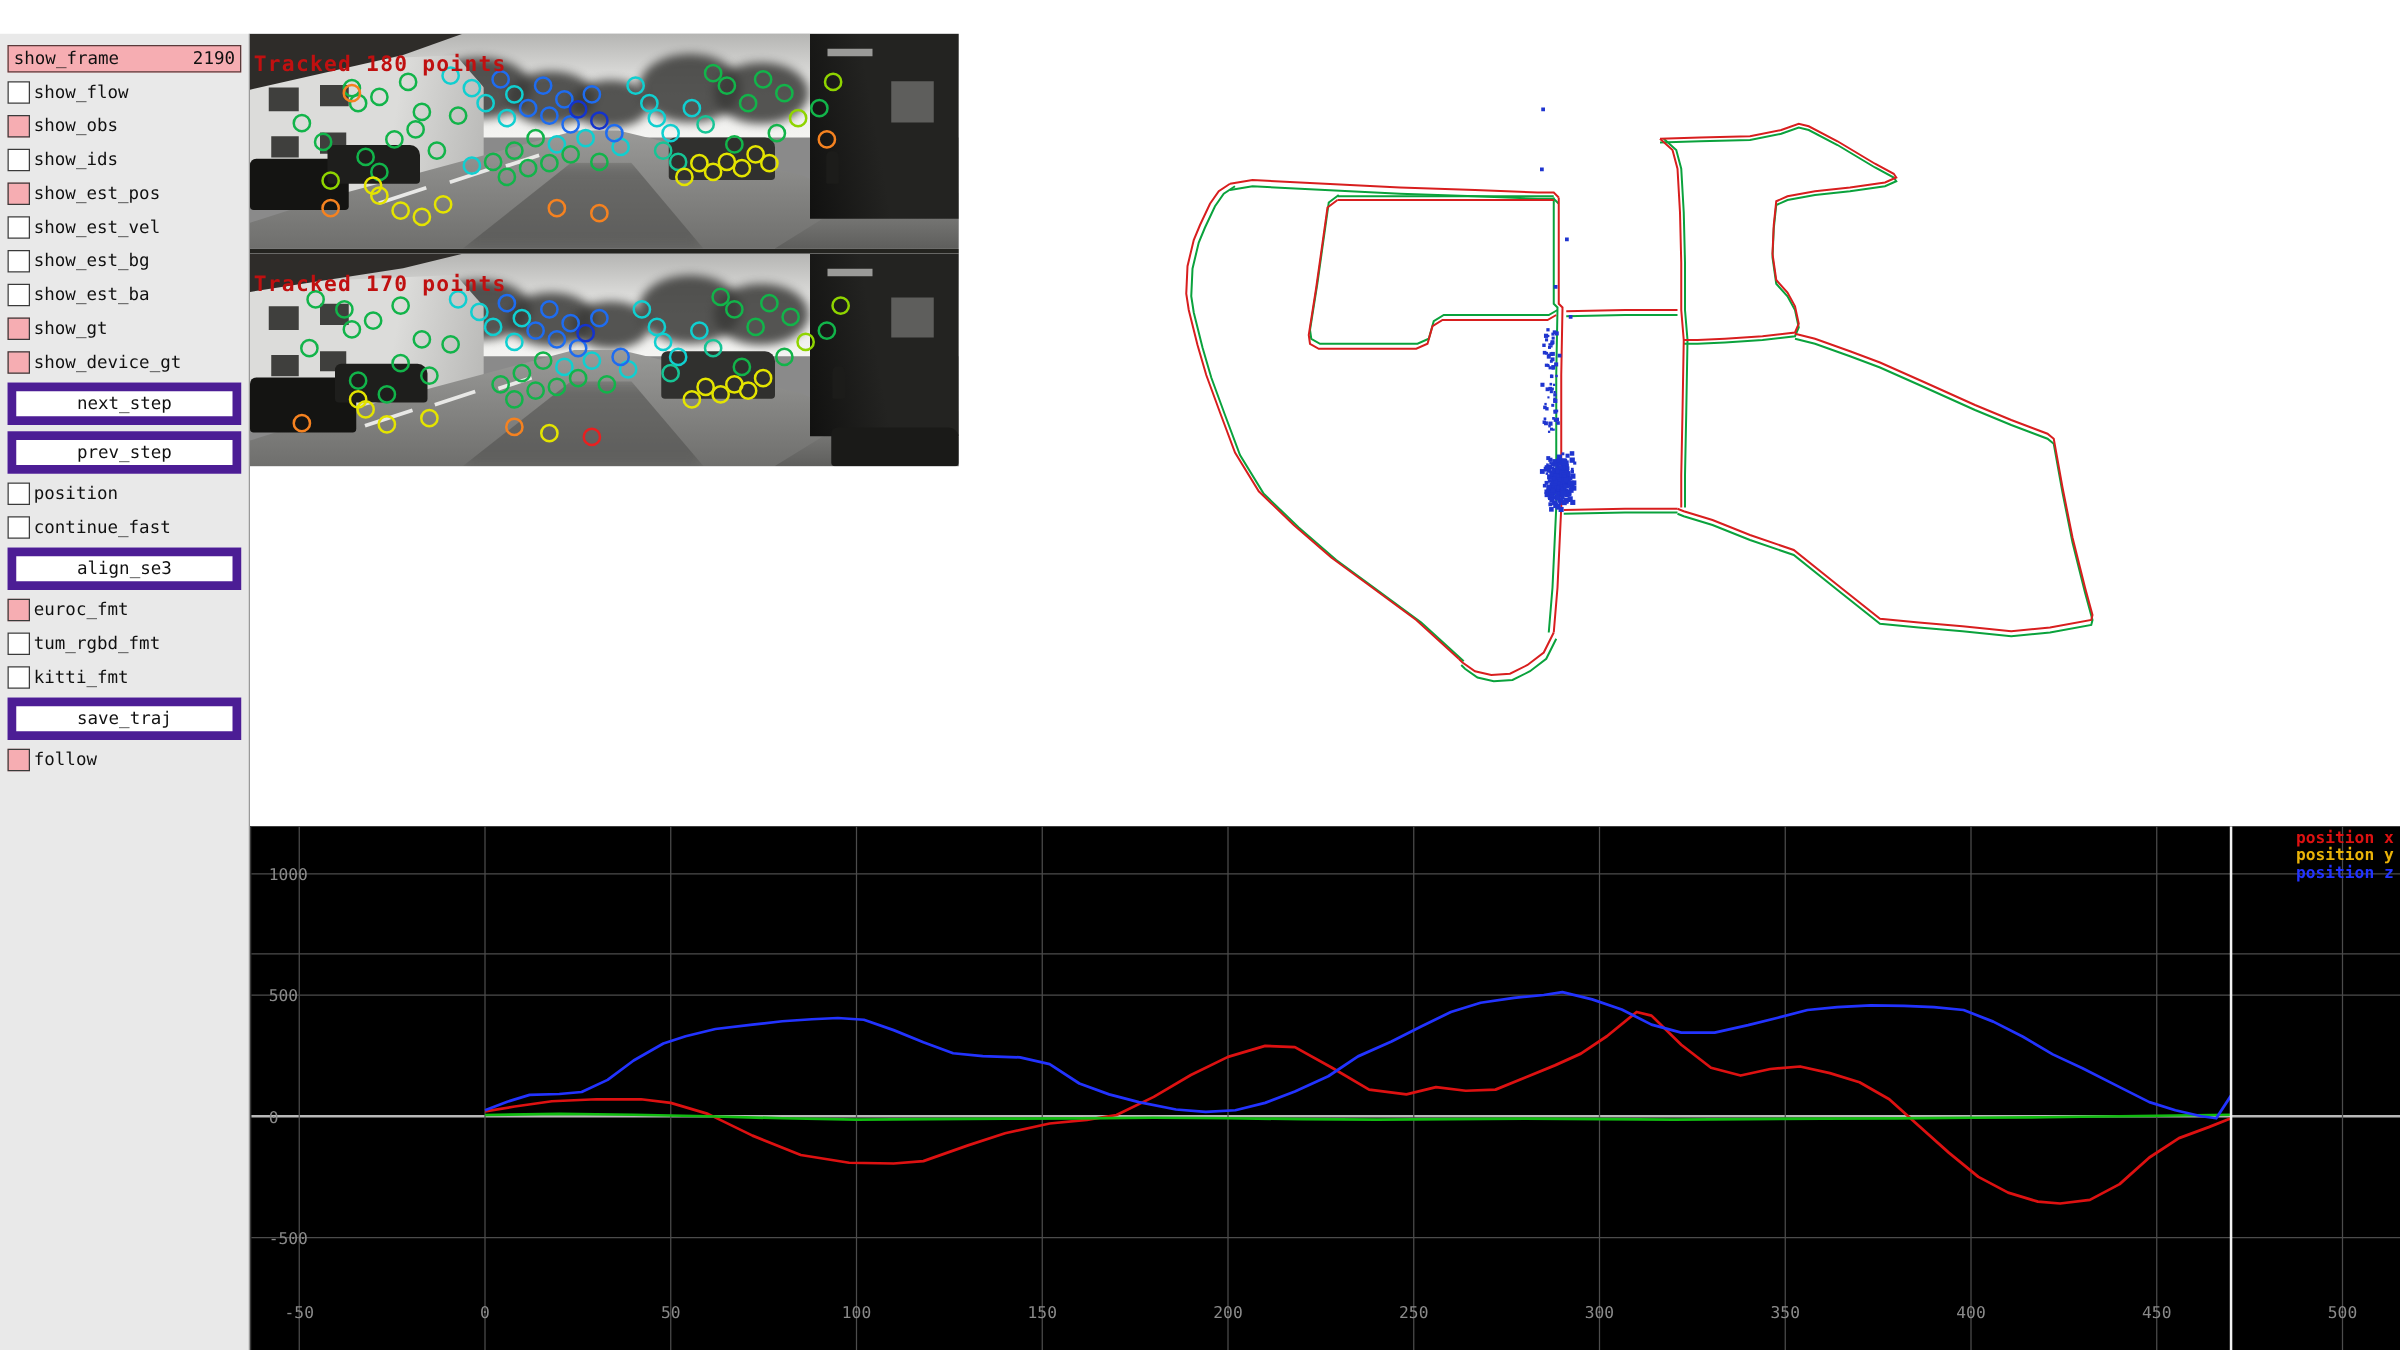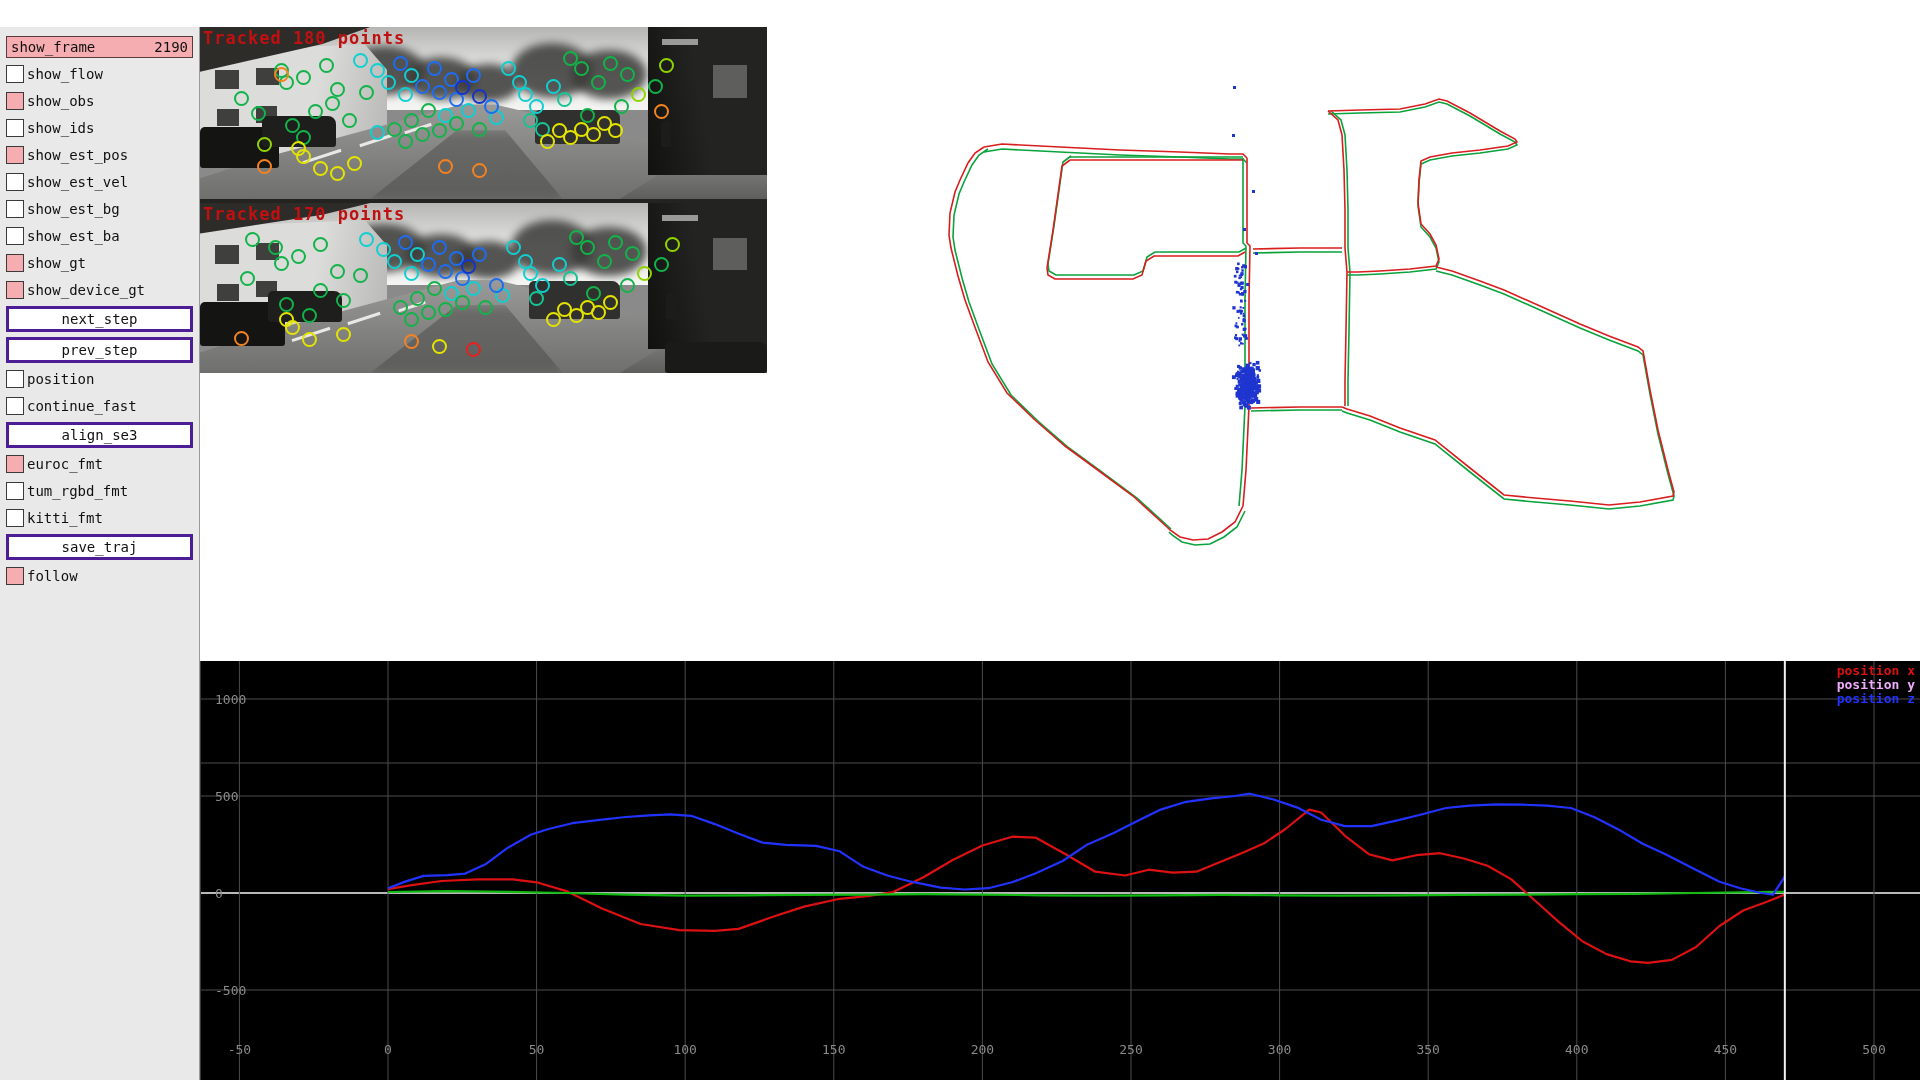--- a/index.html
+++ b/index.html
@@ -21,21 +21,21 @@
     background:#e9e9e9;border-right:1px solid #9a9a9a;box-sizing:border-box;
     padding:9px 6px 0 6px;}
   .sb-row{height:22px;margin-bottom:5px;display:flex;align-items:center;
     font-size:14px;color:#101010;}
   .sb-check{width:16px;height:16px;background:#fff;border:1px solid #3a3a3a;
     margin-right:3px;flex:0 0 auto;}
   .sb-check.on{background:#f6adb2;}
   .sb-slider{height:20px;border:1px solid #5a3a3a;background:#f6adb2;
     display:flex;align-items:center;justify-content:space-between;
     padding:0 4px;font-size:14px;color:#101010;margin-bottom:5px;}
-  .sb-btn{height:20px;border:3px solid #4c1d95;background:#fff;
+  .sb-btn{height:20px;border:7px solid #4c1d95;background:#fff;
     display:flex;align-items:center;justify-content:center;
     font-size:14px;color:#101010;margin-bottom:5px;cursor:pointer;}
   
   .workspace{position:absolute;left:200px;top:27px;width:1720px;height:634px;background:#ffffff;}
   #traj-svg{position:absolute;left:0;top:0;}
   
   .cam{position:absolute;left:0;width:567px;overflow:hidden;background:#8a8a8a;}
   .cam1{top:0;height:172px;}
   .camgap{position:absolute;left:0;top:172px;width:567px;height:4px;background:#23231f;}
   .cam2{top:176px;height:170px;}
@@ -58,21 +58,21 @@
     clip-path:polygon(0 100%,100% 100%,78% 38%,52% 0,46% 0,12% 55%,0 78%);}
   .roadshadow{position:absolute;left:30%;bottom:0;width:34%;height:40%;
     background:#4f4f4d;opacity:.55;filter:blur(6px);
     clip-path:polygon(0 100%,100% 100%,70% 0,45% 0);}
   .lane{position:absolute;height:3px;background:#e8e8e6;transform:rotate(-18deg);}
   .car{position:absolute;border-radius:5px 8px 3px 3px;}
   .cyclist{position:absolute;width:10px;height:26px;background:#1c1c1a;
     border-radius:4px 4px 1px 1px;filter:blur(.5px);}
   .sidewalk{position:absolute;right:0;bottom:0;width:26%;height:26%;
     background:linear-gradient(#888886,#5e5e5c);clip-path:polygon(0 100%,100% 100%,100% 0,35% 28%);}
-  .tracked{position:absolute;left:3px;top:1px;font-size:17px;font-weight:bold;
+  .tracked{position:absolute;left:3px;top:15px;font-size:17px;font-weight:bold;
     color:#c01010;letter-spacing:1px;z-index:30;}
   .feat{position:absolute;width:11px;height:11px;border-radius:50%;
     border:2px solid #0f0;background:transparent;z-index:20;}
   
   .plot{position:absolute;left:200px;top:661px;width:1720px;height:419px;
     background:#000;border-left:1px solid #3a3a3a;}
   .legend{position:absolute;right:6px;top:3px;text-align:right;z-index:5;
     font-size:13px;font-weight:bold;line-height:14px;}
 </style>
 </head>
@@ -736,17 +736,17 @@
         <text x="1375.8" y="393" fill="#8a8a8a" font-size="13" font-family="DejaVu Sans Mono, monospace" text-anchor="middle">400</text>
         <text x="1524.4" y="393" fill="#8a8a8a" font-size="13" font-family="DejaVu Sans Mono, monospace" text-anchor="middle">450</text>
         <text x="1673" y="393" fill="#8a8a8a" font-size="13" font-family="DejaVu Sans Mono, monospace" text-anchor="middle">500</text>
         <polyline points="187.0,228.1 210.8,224.2 240.5,220.0 276.2,218.4 311.8,218.4 335.6,221.3 365.3,230.1 401.0,247.5 439.6,263.0 478.3,269.2 513.9,269.8 537.7,267.9 573.4,255.3 603.1,245.6 638.7,237.8 668.5,234.9 692.2,231.0 722.0,216.5 751.7,199.0 781.4,184.5 811.1,175.7 834.9,176.7 864.6,193.2 894.3,210.7 924.1,214.5 947.8,208.7 971.6,211.6 995.4,210.7 1019.2,201.0 1042.9,191.3 1063.7,181.9 1084.5,168.0 1108.3,148.6 1120.2,151.5 1144.0,174.8 1167.8,193.2 1191.5,199.4 1215.3,194.2 1239.1,192.2 1262.9,197.5 1286.6,204.8 1310.4,218.4 1334.2,239.8 1358.0,261.1 1381.7,280.5 1405.5,293.1 1429.3,300.3 1447.1,301.8 1470.9,298.9 1494.7,286.3 1518.5,265.0 1542.2,249.5 1566.0,240.7 1583.8,233.6" fill="none" stroke="#dd1111" stroke-width="2.2" stroke-linejoin="round"></polyline>
         <polyline points="187.0,231.0 246.4,230.1 305.9,230.8 365.3,232.0 424.8,233.6 484.2,234.7 543.6,234.3 603.1,233.9 662.5,233.6 722.0,233.2 781.4,233.6 840.8,234.3 900.3,234.7 959.7,234.3 1019.2,233.9 1078.6,234.3 1138.0,234.7 1197.5,234.3 1256.9,233.9 1316.4,233.6 1375.8,233.2 1435.2,232.8 1494.7,232.0 1554.1,231.2 1583.8,230.8" fill="none" stroke="#11bb11" stroke-width="2.2" stroke-linejoin="round"></polyline>
         <polyline points="187.0,227.2 204.8,220.4 222.7,214.9 246.4,214.2 264.3,212.6 285.1,202.9 305.9,187.4 329.7,173.8 347.5,168.0 371.3,162.2 401.0,158.7 424.8,156.0 448.5,154.4 469.3,153.4 490.1,154.8 513.9,163.1 537.7,172.8 561.5,181.6 585.2,183.9 615.0,184.9 638.7,190.3 662.5,205.8 686.3,214.5 710.1,220.7 739.8,226.6 763.6,228.5 787.3,227.2 811.1,221.3 834.9,212.2 861.6,200.0 885.4,184.1 912.2,172.2 935.9,160.2 959.7,148.6 983.5,141.2 1010.2,137.3 1034.0,135.0 1048.9,132.7 1072.7,138.5 1096.4,146.6 1120.2,158.7 1144.0,165.1 1170.7,165.1 1197.5,159.1 1221.3,153.2 1245.0,147.0 1268.8,144.7 1295.6,143.3 1322.3,143.7 1346.1,144.7 1369.9,147.0 1393.6,156.3 1417.4,168.4 1441.2,182.5 1465.0,193.6 1494.7,208.7 1518.5,220.7 1539.3,227.2 1560.1,232.0 1572.0,233.6 1583.8,215.5" fill="none" stroke="#2233ff" stroke-width="2.2" stroke-linejoin="round"></polyline>
         <line x1="1583.84" y1="0" x2="1583.84" y2="419" stroke="#f2f2f2" stroke-width="2"></line>
       </svg>
     <div class="legend" id="legend">
         <div style="color: rgb(221, 17, 17);">position x</div>
-        <div style="color: #f0abfc;">position y</div>
+        <div style="color: #eab308;">position y</div>
         <div style="color: rgb(34, 51, 255);">position z</div>
       </div>
   </div>
 </div>
 
 </body></html>

